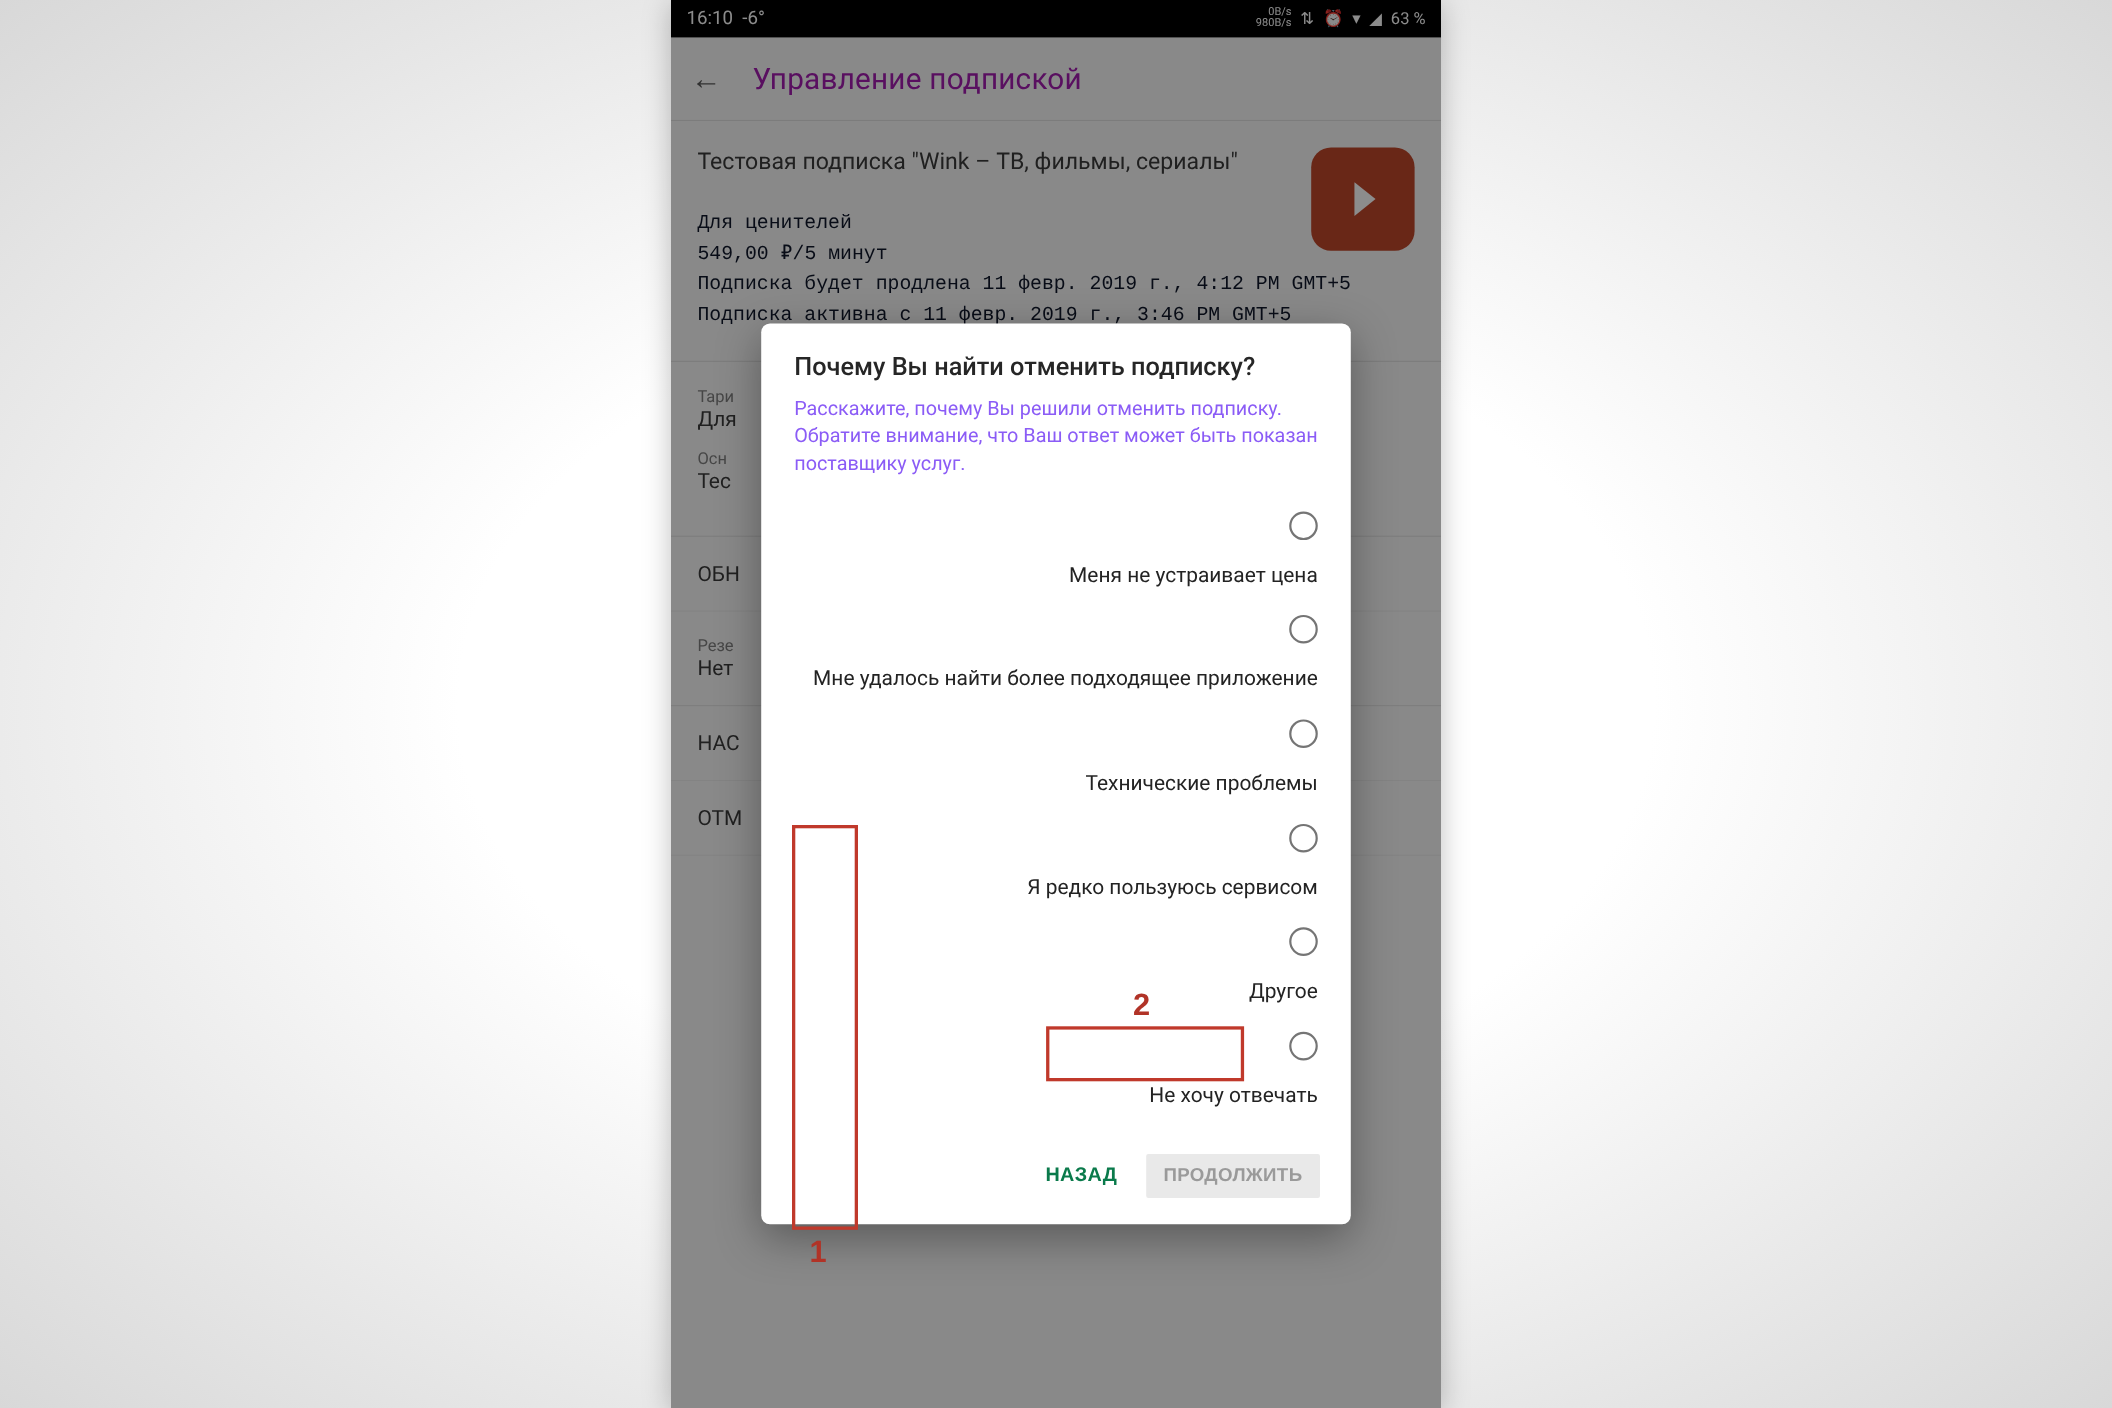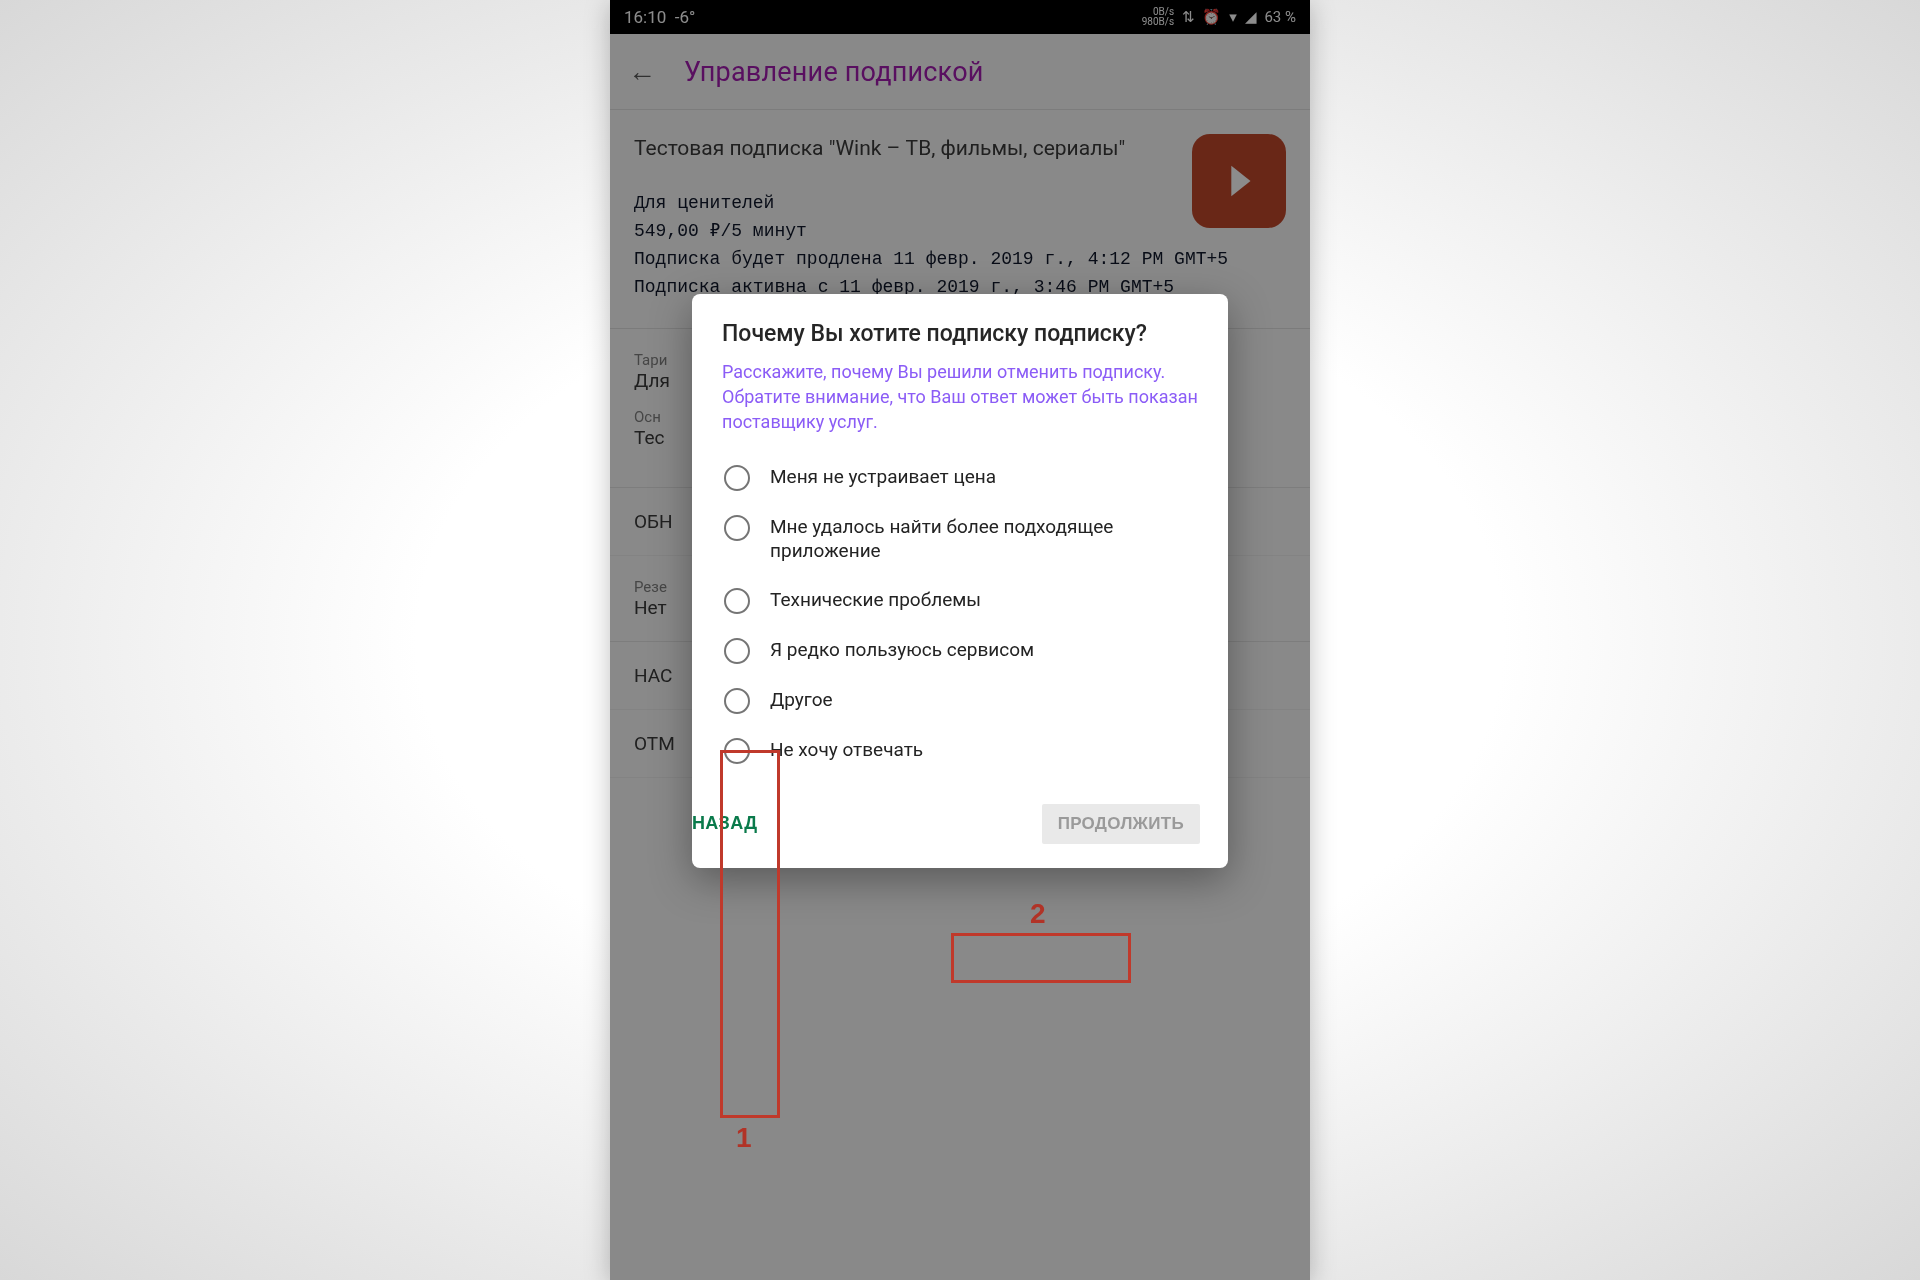--- a/index.html
+++ b/index.html
@@ -113,35 +113,36 @@
   }
   .dialog-desc {
     font-size: 18px;
     color:#8b5cf6;
     line-height: 1.4;
     padding: 0 30px 14px 30px;
   }
   .options { padding: 4px 0 0 0; }
   .option {
     display: flex;
-    align-items: flex-start;
+    align-items: flex-end;
     gap: 20px;
     padding: 12px 30px 12px 32px;
     cursor: pointer;
+    flex-direction: column;
   }
   .radio {
     width: 26px; height: 26px;
     border: 2.4px solid #757575;
     border-radius: 50%;
     flex-shrink: 0;
   }
   .opt-label { font-size: 19px; color:#232323; line-height: 1.3; }
   .dialog-actions {
     display: flex;
-    justify-content: space-between;
+    justify-content: flex-end;
     gap: 26px;
     padding: 28px 28px 2px 0;
     align-items: center;
   }
   .btn-back {
     font-size: 18px;
     font-weight: 600;
     color:#0a7a4b;
     letter-spacing: 0.3px;
     background: none;
@@ -256,21 +257,21 @@
       <div class="plan-label">Резе</div>
       <div class="plan-value">Нет</div>
     </div>
   </div>
   <div class="settings-row">НАС</div>
   <div class="cancel-row">ОТМ</div>
 
   <div class="dim-overlay"></div>
 
   <div class="dialog">
-    <div class="dialog-title">Почему Вы хотите подписку подписку?</div>
+    <div class="dialog-title">Почему Вы найти отменить подписку?</div>
     <div class="dialog-desc">Расскажите, почему Вы решили отменить подписку. Обратите внимание, что Ваш ответ может быть показан поставщику услуг.</div>
     <div class="options">
       <div class="option">
         <div class="radio"></div>
         <div class="opt-label">Меня не устраивает цена</div>
       </div>
       <div class="option">
         <div class="radio"></div>
         <div class="opt-label">Мне удалось найти более подходящее приложение</div>
       </div>

